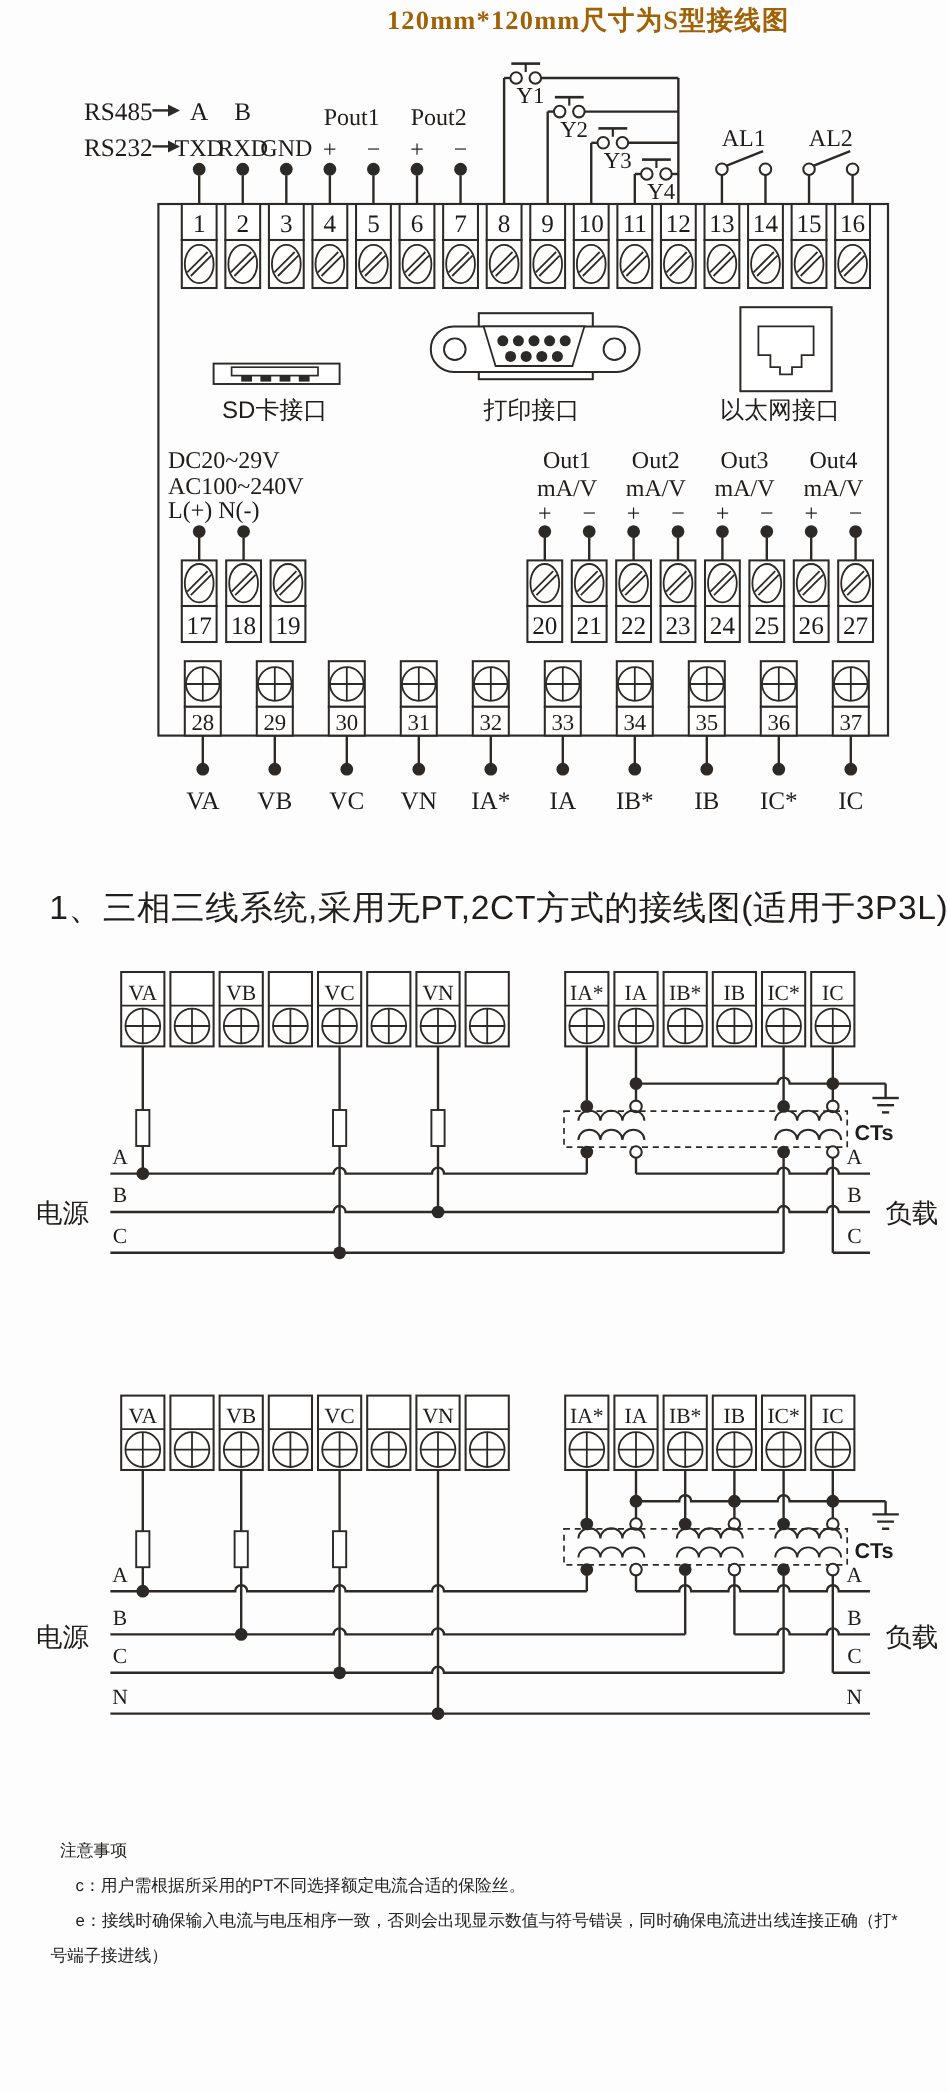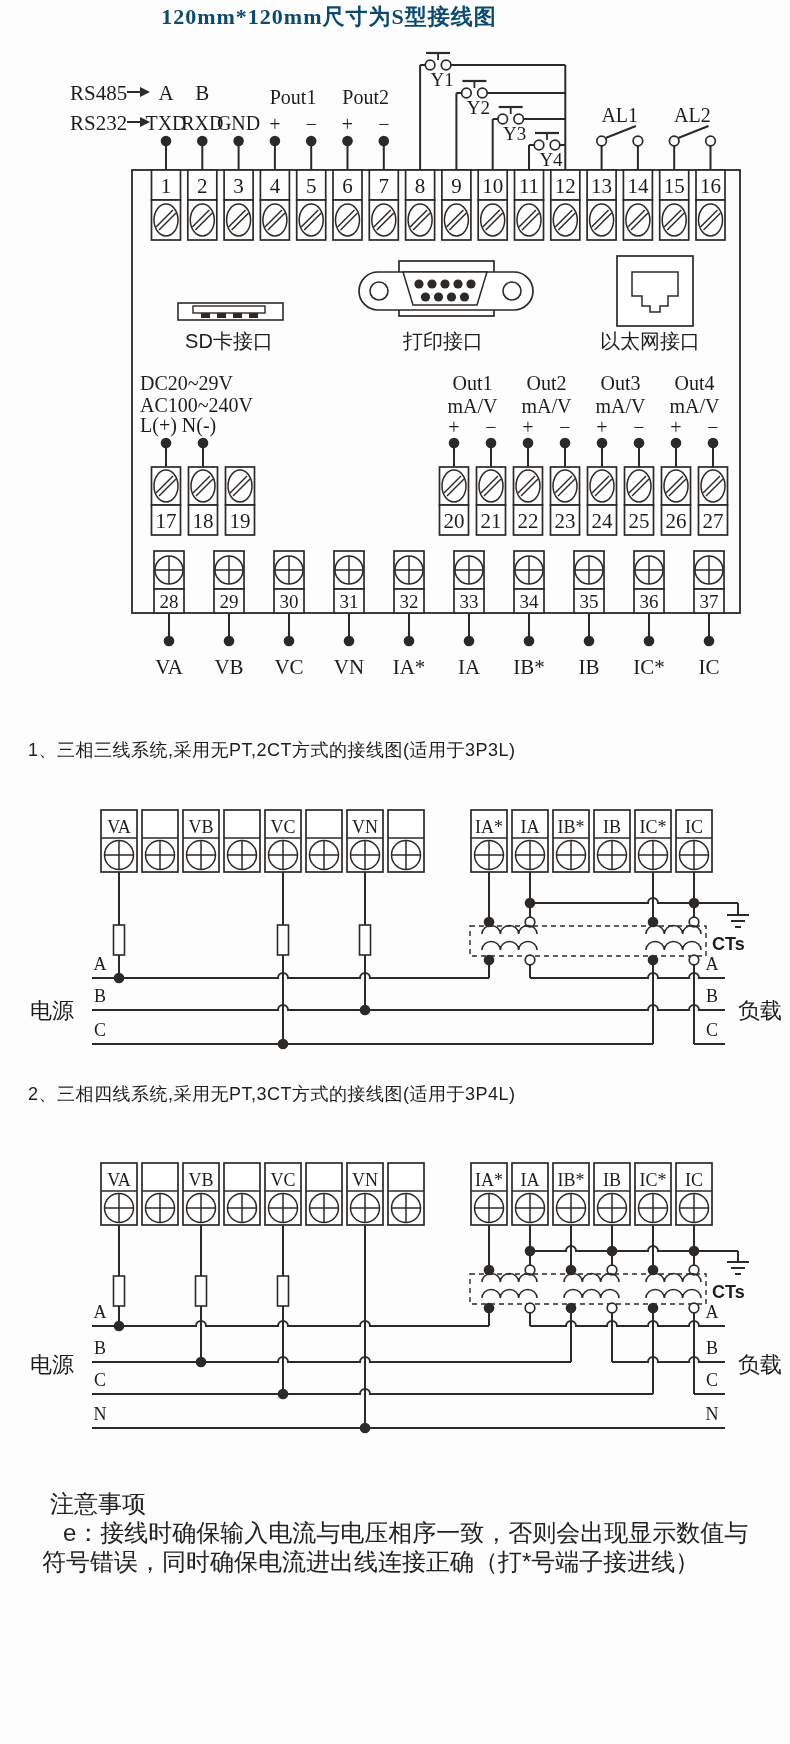--- a/index.html
+++ b/index.html
@@ -1,24 +1,24 @@
 <!DOCTYPE html>
 <html><head>
 <meta charset="utf-8">
 <style>
   html,body{margin:0;padding:0;background:#ffffff;}
   #page{position:relative;width:790px;height:1744px;background:#fdfdfd;overflow:hidden;
         font-family:"Liberation Sans", sans-serif;color:#1f1c1a;}
-  #main-title{position:absolute;top:2px;left:0;width:658px;text-align:center;margin:0;
+  #main-title{position:absolute;top:2px;left:0;width:658px;text-align:right;margin:0;
         font-size:22px;font-weight:600;letter-spacing:1px;
-        font-family:"Liberation Serif","DejaVu Serif",sans-serif;color:#0c4a6e;}
+        font-family:"Liberation Serif","DejaVu Serif",sans-serif;color:#a16207;}
   .svg-abs{position:absolute;left:0;}
-  .section-heading{position:absolute;left:28px;font-size:18px;font-weight:500;color:#201d1b;
+  .section-heading{position:absolute;left:41px;font-size:28px;font-weight:500;color:#201d1b;
         letter-spacing:0.5px;white-space:nowrap;}
-  #notes{position:absolute;top:1489px;left:42px;width:712px;font-size:24px;line-height:29px;color:#242220;}
+  #notes{position:absolute;top:1528px;left:42px;width:712px;font-size:14px;line-height:29px;color:#242220;}
   #notes .notes-title{margin:0 0 0 8px;font-weight:500;}
   #notes p{margin:0;text-indent:21px;}
   text{fill:#1f1c1a;}
   .lat{font-family:"Liberation Serif","DejaVu Serif",serif;}
   .cn{font-family:"Liberation Sans",sans-serif;}
 </style>
 </head>
 <body>
 
 <div id="page">
@@ -705,21 +705,20 @@
         <text x="100" y="970" font-size="18" text-anchor="middle" class="lat">A</text>
         <text x="712" y="970" font-size="18" text-anchor="middle" class="lat">A</text>
         <text x="100" y="1002" font-size="18" text-anchor="middle" class="lat">B</text>
         <text x="712" y="1002" font-size="18" text-anchor="middle" class="lat">B</text>
         <text x="100" y="1036" font-size="18" text-anchor="middle" class="lat">C</text>
         <text x="712" y="1036" font-size="18" text-anchor="middle" class="lat">C</text>
       </g>
       <text x="52" y="1018" font-size="22" text-anchor="middle" class="cn">电源</text>
       <text x="760" y="1018" font-size="22" text-anchor="middle" class="cn">负载</text>
     </svg>
-  <div class="section-heading" style="top:1082px">2、三相四线系统,采用无PT,3CT方式的接线图(适用于3P4L)</div>
   <svg id="svg-d2" class="svg-abs" style="top:1150px" width="790" height="296" viewBox="0 1150 790 296">
       <g>
         <g>
           <rect x="101" y="1163" width="36" height="62" stroke="#2d2926" stroke-width="1.7" fill="#fff"></rect>
           <line x1="101" y1="1191" x2="137" y2="1191" stroke="#2d2926" stroke-width="1.5" stroke-linecap="butt"></line>
           <text x="119" y="1186" font-size="18" text-anchor="middle" class="lat">VA</text>
           <circle cx="119" cy="1208" r="14.5" fill="#fff" stroke="#2d2926" stroke-width="1.5"></circle>
           <line x1="104.5" y1="1208" x2="133.5" y2="1208" stroke="#2d2926" stroke-width="1.5" stroke-linecap="butt"></line>
           <line x1="119" y1="1193.5" x2="119" y2="1222.5" stroke="#2d2926" stroke-width="1.5" stroke-linecap="butt"></line>
         </g>
@@ -900,15 +899,16 @@
         <text x="100" y="1386" font-size="18" text-anchor="middle" class="lat">C</text>
         <text x="712" y="1386" font-size="18" text-anchor="middle" class="lat">C</text>
         <text x="100" y="1420" font-size="18" text-anchor="middle" class="lat">N</text>
         <text x="712" y="1420" font-size="18" text-anchor="middle" class="lat">N</text>
       </g>
       <text x="52" y="1372" font-size="22" text-anchor="middle" class="cn">电源</text>
       <text x="760" y="1372" font-size="22" text-anchor="middle" class="cn">负载</text>
     </svg>
   <div id="notes">
     <p class="notes-title" style="text-indent:0">注意事项</p>
+    <p>c：用户需根据所采用的PT不同选择额定电流合适的保险丝。</p>
     <p>e：接线时确保输入电流与电压相序一致，否则会出现显示数值与符号错误，同时确保电流进出线连接正确（打*号端子接进线）</p>
   </div>
 </div>
 
 </body></html>

